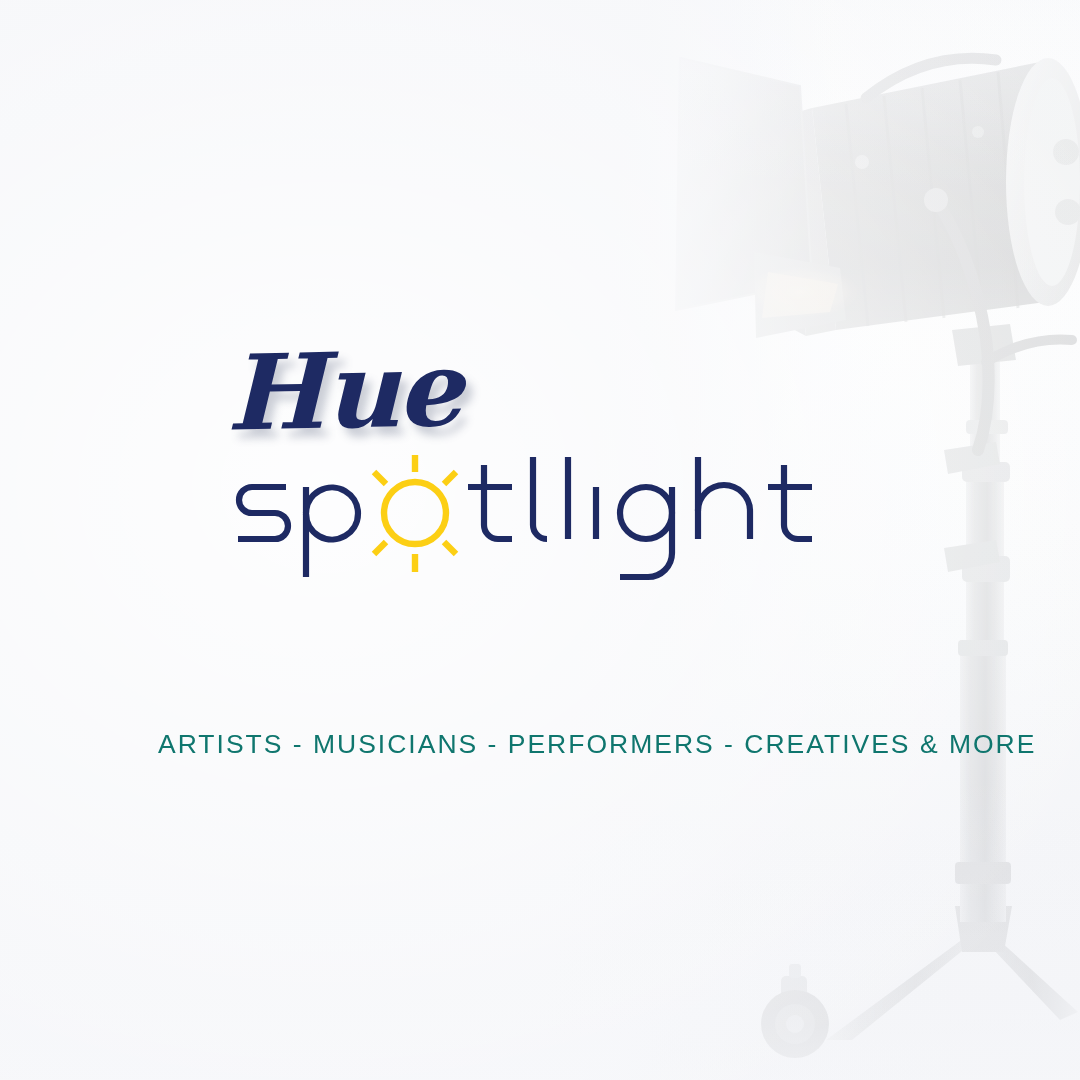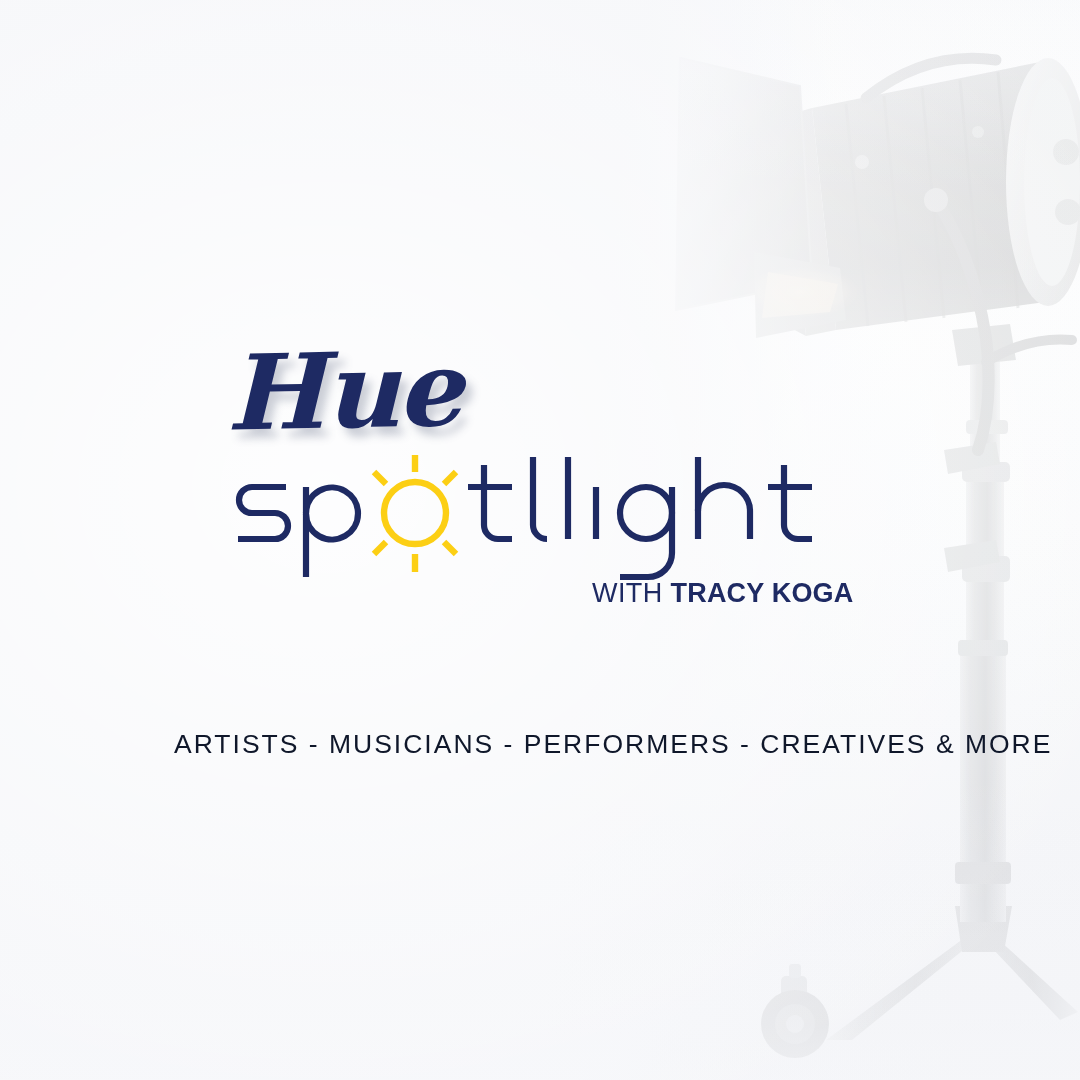--- a/index.html
+++ b/index.html
@@ -106,27 +106,27 @@
     line-height: 1;
     color: #1e2a63;
     letter-spacing: 0.4px;
     white-space: nowrap;
   }
   .with-line .with-word { font-weight: 400; }
   .with-line .host-name { font-weight: 700; letter-spacing: 0.2px; }
 
   .tagline {
     position: absolute;
-    left: 174px;
+    left: 158px;
     top: 731px;
     font-family: "Liberation Sans", sans-serif;
     font-weight: 400;
     font-size: 26.5px;
     line-height: 1;
-    color: #0f172a;
+    color: #0f766e;
     letter-spacing: 2.0px;
     white-space: nowrap;
   }
 </style>
 </head>
 <body>
 
 <div id="canvas">
 
   <div class="bg-base"></div>
@@ -281,20 +281,16 @@
         <path d="M418 32 A26 26 0 1 0 418 84 A26 26 0 0 0 418 32"></path>
 
         <path d="M470 2 L470 84"></path>
         <path d="M470 56 A26 26 0 0 1 522 56 L522 84"></path>
 
         <path d="M556 10 L556 70 A14 14 0 0 0 570 84 L584 84"></path>
         <path d="M540 32 L584 32"></path>
       </svg>
     </div>
 
-    <div class="with-line">
-      <span class="with-word">WITH</span>
-      <span class="host-name">TRACY KOGA</span>
-    </div>
 
     <div class="tagline">ARTISTS - MUSICIANS - PERFORMERS - CREATIVES &amp; MORE</div>
   </div>
 </div>
 
 </body></html>

